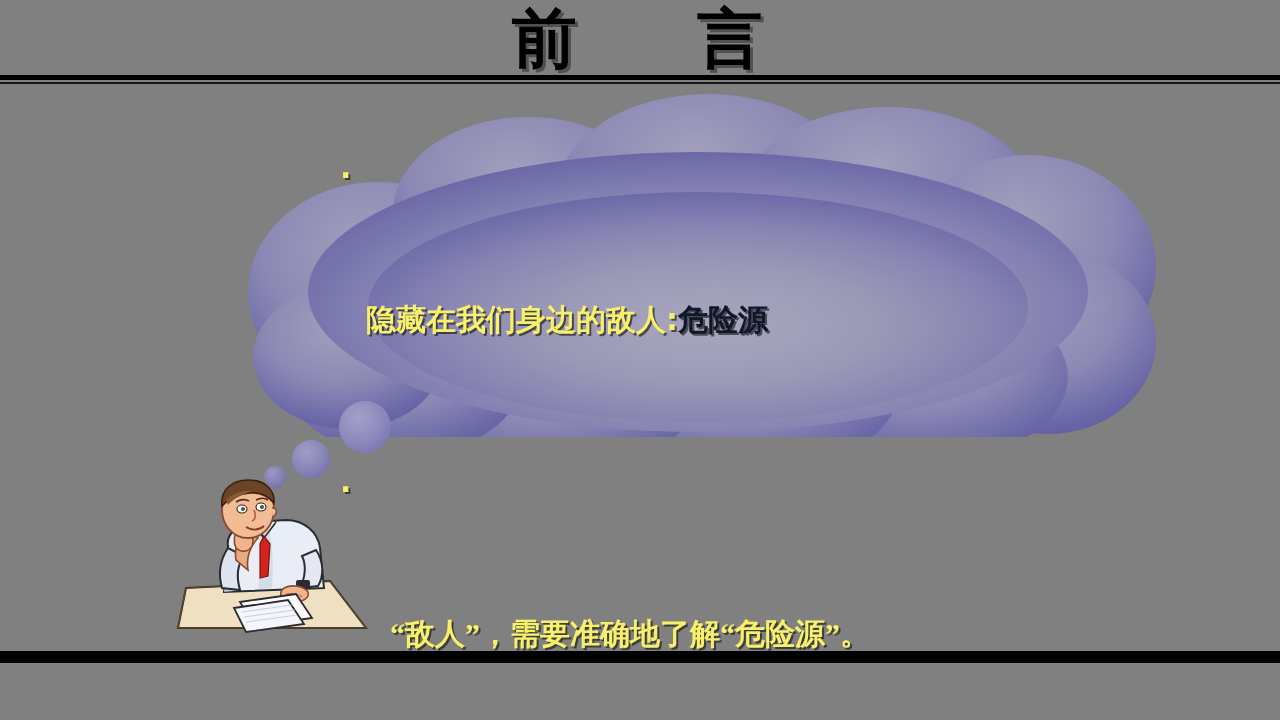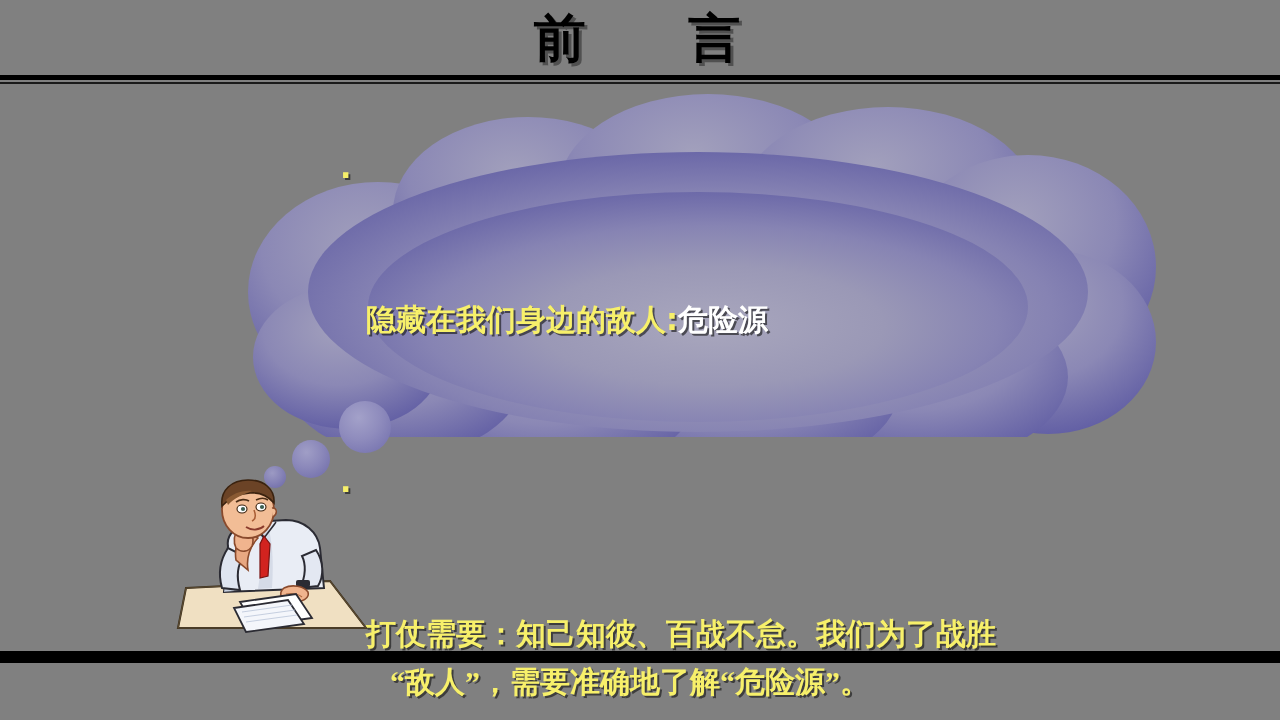--- a/index.html
+++ b/index.html
@@ -28,21 +28,21 @@
     left: 0;
     top: 0;
     width: 1280px;
     height: 76px;
     display: flex;
     align-items: center;
     justify-content: center;
   }
   #slide-title {
     font-family: "DejaVu Sans", "Liberation Sans", sans-serif;
-    font-size: 52px;
+    font-size: 65px;
     font-weight: bold;
     color: #000000;
     letter-spacing: 6px;
     white-space: pre;
     text-shadow: 3px 3px 0 rgba(40,40,40,0.55);
     line-height: 1;
   }
 
   
   #rule-thick {
@@ -129,21 +129,21 @@
   }
   .bullet-body {
     display: block;
     padding-left: 26px;
   }
   .tx-yellow {
     color: #f7f06a;
     text-shadow: 2px 2px 0 rgba(20,20,20,0.62);
   }
   .tx-red {
-    color: #ffffff;
+    color: #0f172a;
     text-shadow: 2px 2px 0 rgba(20,20,20,0.62);
   }
   #bullet-1 { margin-bottom: 26px; }
   #bullet-2 { margin-bottom: 22px; }
   #bullet-2 .bullet-body { padding-left: 26px; text-indent: 0; }
   #bullet-2-line2 { display: block; padding-left: 24px; font-family: Liberation Serif, serif; }
 
   
   #clipart-man {
     position: absolute;
@@ -211,21 +211,21 @@
 
   <div id="bullet-list">
 
     <div class="bullet-row" id="bullet-1">
       <span class="bullet-dot tx-yellow">·</span>
       <span class="bullet-body"><span class="tx-yellow">隐藏在我们身边的敌人:</span><span class="tx-red">危险源</span></span>
     </div>
 
     <div class="bullet-row" id="bullet-2">
       <span class="bullet-dot tx-yellow">·</span>
-      <span class="bullet-body"><span class="tx-yellow">打仗需要：知己知彼、百战不怠。我们为了战胜</span><span class="tx-yellow" id="bullet-2-line2">“敌人”，需要准确地了解“危险源”。</span></span>
+      <span class="bullet-body"><span class="tx-yellow" id="bullet-2-line2">“敌人”，需要准确地了解“危险源”。</span></span>
     </div>
 
   </div>
 
   <div id="clipart-man">
     <svg width="196" height="160" viewBox="0 0 196 160" xmlns="http://www.w3.org/2000/svg">
 
       <polygon points="10,112 154,105 190,152 2,152" fill="#f0e0c2" stroke="#3a2f1e" stroke-width="2"></polygon>
       <polygon points="10,112 154,105 190,152 2,152" fill="none" stroke="#5b4a30" stroke-width="1.2"></polygon>
 

